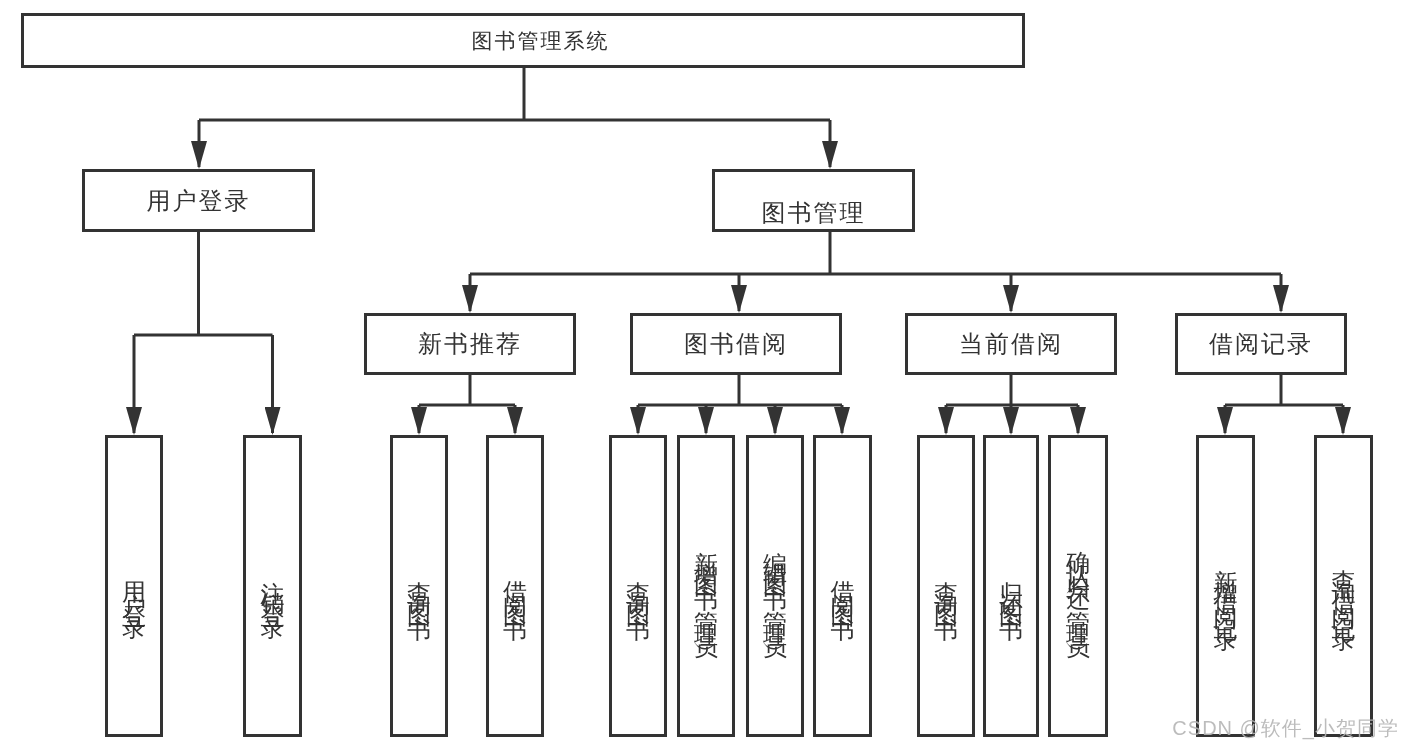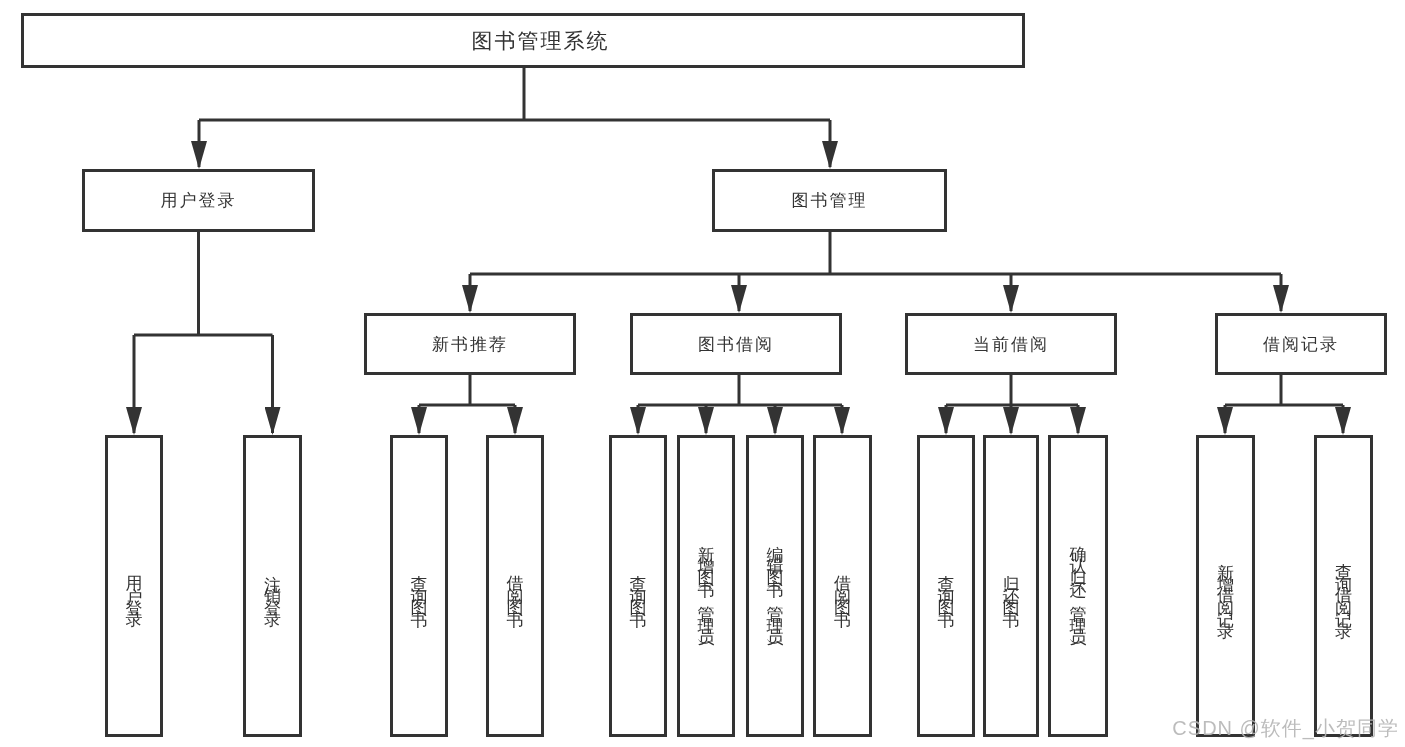--- a/index.html
+++ b/index.html
@@ -25,21 +25,21 @@
     position: absolute;
     box-sizing: border-box;
     border: 3px solid #333333;
     background: #ffffff;
     display: flex;
     align-items: center;
     justify-content: center;
     color: #333333;
   }
   .box .lbl {
-    font-size: 17px;
+    font-size: 24px;
     letter-spacing: 2px;
     color: #333333;
     white-space: nowrap;
   }
   .box.root .lbl {
     font-size: 21px;
     font-weight: 500;
   }
   .box.vert {
     writing-mode: vertical-rl;
@@ -116,34 +116,34 @@
     </g>
   </svg>
 
   <div class="box root" style="left:21px;top:13px;width:1004px;height:55px;padding-left:35px;">
     <span class="lbl">图书管理系统</span>
   </div>
 
   <div class="box" style="left:82px;top:169px;width:233px;height:63px;">
     <span class="lbl">用户登录</span>
   </div>
-  <div class="box" style="left:712px;top:169px;width:235px;height:63px;">
+  <div class="box" style="left:712px;top:169px;width:203px;height:63px;align-items:flex-end;">
     <span class="lbl">图书管理</span>
   </div>
 
   <div class="box" style="left:364px;top:313px;width:212px;height:62px;">
     <span class="lbl">新书推荐</span>
   </div>
   <div class="box" style="left:630px;top:313px;width:212px;height:62px;">
     <span class="lbl">图书借阅</span>
   </div>
   <div class="box" style="left:905px;top:313px;width:212px;height:62px;justify-content:center;">
     <span class="lbl">当前借阅</span>
   </div>
-  <div class="box" style="left:1175px;top:313px;width:172px;height:62px;margin-left:40px;">
+  <div class="box" style="left:1175px;top:313px;width:172px;height:62px;">
     <span class="lbl">借阅记录</span>
   </div>
 
   <div class="box vert" style="left:105px;top:435px;width:58px;height:302px;">
     <span class="lbl">用户登录</span>
   </div>
   <div class="box vert" style="left:243px;top:435px;width:59px;height:302px;">
     <span class="lbl">注销登录</span>
   </div>
 

